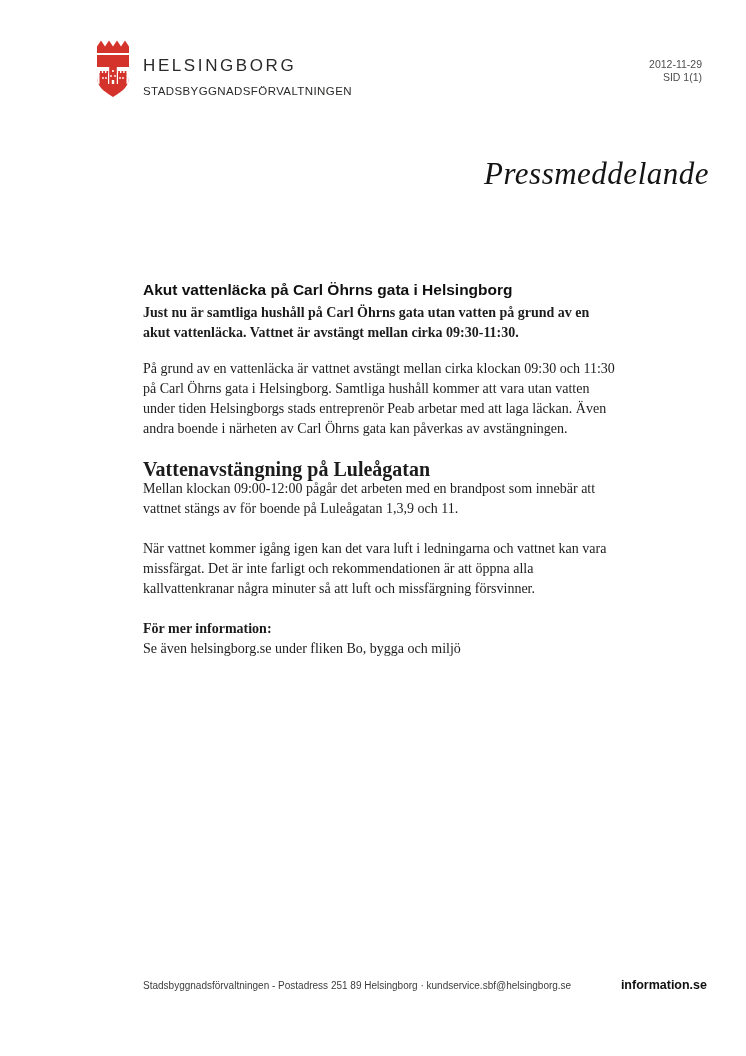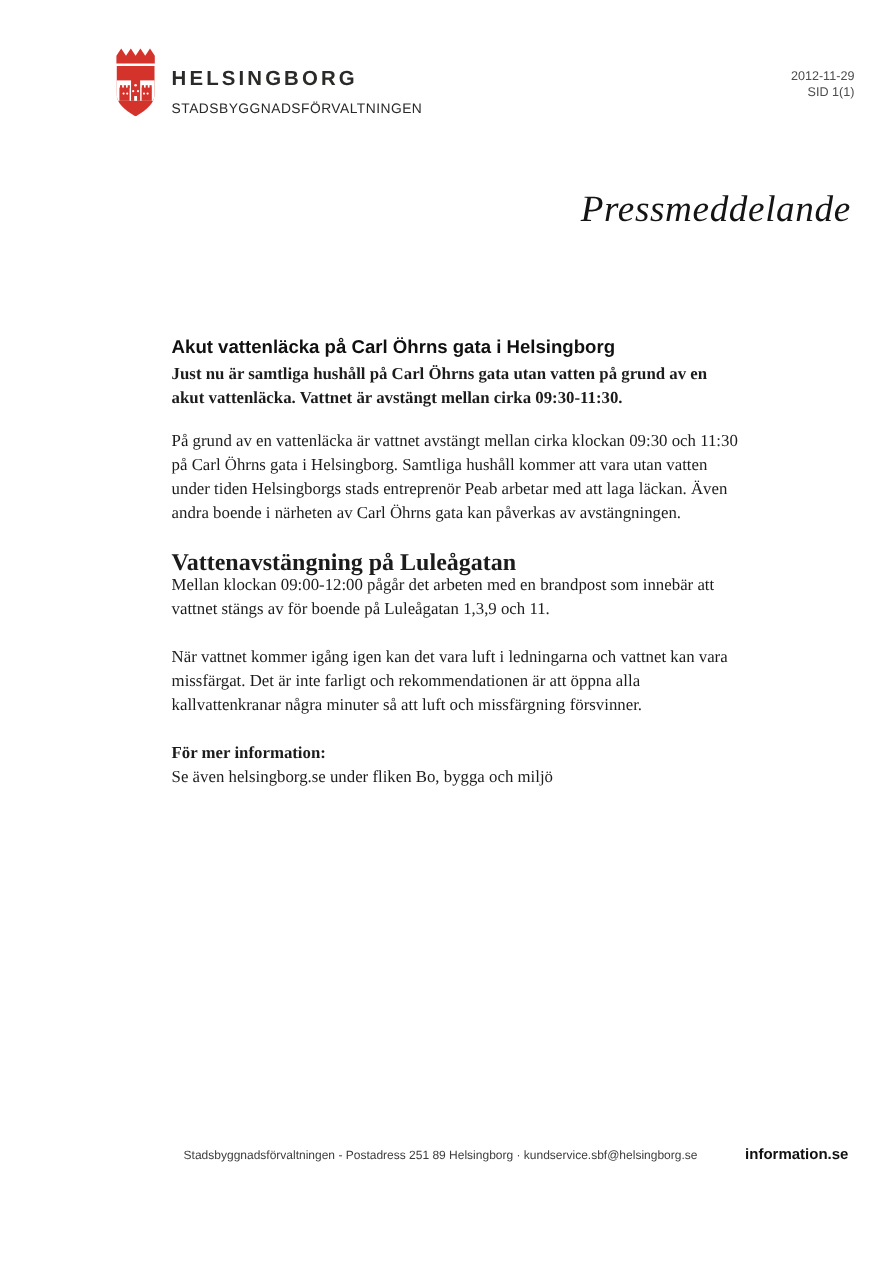--- a/index.html
+++ b/index.html
@@ -15,35 +15,35 @@
   
   .crest {
     position: absolute; left: 93px; top: 40px;
     width: 40px; height: 58px;
   }
   .brand-block {
     position: absolute; left: 143px; top: 56px;
   }
   .brand-name {
     font-family: "Liberation Sans", sans-serif;
-    font-size: 17px; font-weight: 700;
+    font-size: 17px; font-weight: 400;
     letter-spacing: 2.6px;
     color: #2b2a29;
     white-space: nowrap;
   }
   .brand-dept {
     font-family: "Liberation Sans", sans-serif;
     font-size: 11.5px; font-weight: 400;
     letter-spacing: 0.4px;
     color: #2b2a29;
     margin-top: 9px;
     white-space: nowrap;
   }
   .meta-block {
-    position: absolute; right: 34px; top: 58px;
+    position: absolute; right: 44px; top: 58px;
     text-align: right;
     font-family: "Liberation Sans", sans-serif;
     font-size: 10.5px; line-height: 13px;
     color: #4d4d4d;
   }
 
   
   .doc-type {
     position: absolute; right: 37px; top: 156px;
     font-family: "Liberation Serif", serif;
@@ -90,22 +90,22 @@
     font-size: 14px; line-height: 20px;
     margin: 0 0 20px 0;
   }
   .see-also {
     font-size: 14px; line-height: 20px;
     margin: 0;
   }
 
   
   .footer {
-    position: absolute; left: 143px; right: 39px; top: 955px;
-    display: flex; justify-content: space-between; align-items: baseline; margin-left: 10px;
+    position: absolute; left: 143px; right: 39px; top: 978px;
+    display: flex; justify-content: space-between; align-items: baseline;
   }
   .footer-left {
     font-family: "Liberation Sans", sans-serif;
     font-size: 10px; color: #3c3c3c;
     white-space: nowrap;
   }
   .footer-right {
     font-family: "Liberation Sans", sans-serif;
     font-size: 12.5px; font-weight: 700; color: #101010;
     white-space: nowrap;

